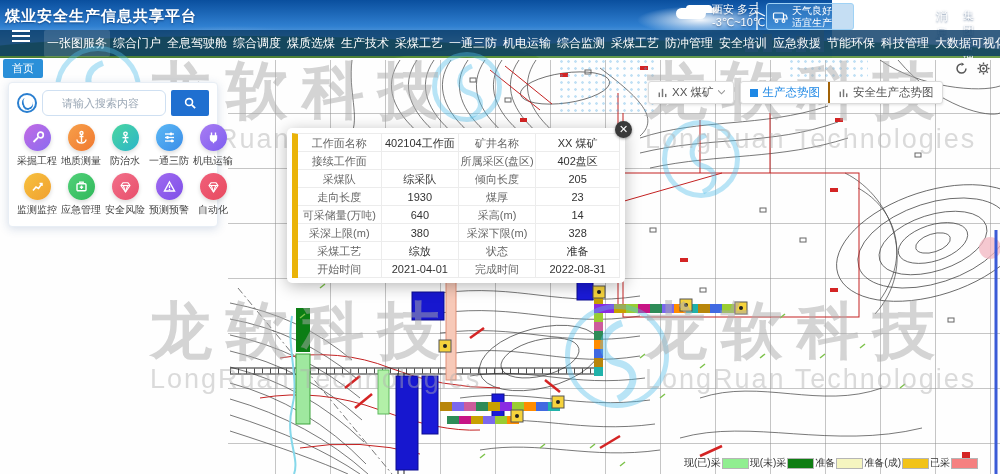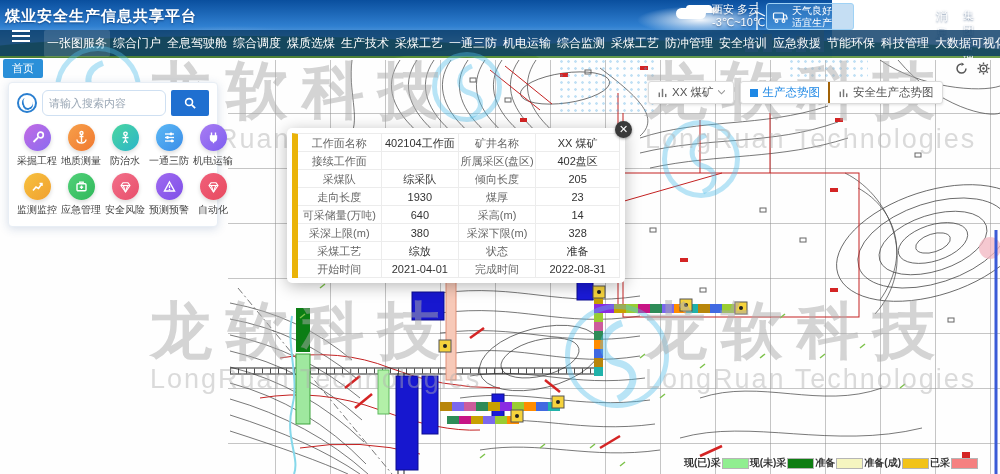--- a/index.html
+++ b/index.html
@@ -59,42 +59,42 @@
   .tb-btn:last-child { border-right:none; }
   .tb-btn.primary { color:#1e88e5; }
   .chev { width:7px; height:5px; }
 
   
   .panel { position:absolute; left:8px; top:24px; width:210px; z-index:12; background:#fff; border:1px solid #e8eef5;
     border-radius:4px; box-shadow:0 2px 10px rgba(40,80,140,.18); padding:7px 8px 9px; }
   .search-row { display:flex; align-items:center; gap:5px; }
   .logo-swirl { width:20px; height:20px; border-radius:50%; border:2px solid #2a7fd0; position:relative; flex:0 0 auto;}
   .logo-swirl::after { content:""; position:absolute; left:3px; top:2px; width:9px; height:11px; border-left:2px solid #2a7fd0; border-bottom:2px solid #2a7fd0; border-radius:60% 0 60% 60%; transform:rotate(-20deg);}
-  .search-input { flex:1; height:26px; border:1px solid #cfe0f2; border-radius:6px; font-size:11px; padding:0 6px; color:#333; min-width:0;}
+  .search-input { flex:1; height:26px; border:1px solid #cfe0f2; border-radius:6px; font-size:11px; padding:0 19px; color:#333; min-width:0;}
   .search-input::placeholder { color:#9aa7b5; }
   .search-btn { width:38px; height:26px; background:#1f6fd0; border:none; border-radius:2px; cursor:pointer; display:flex; align-items:center; justify-content:center;}
   .app-grid { display:grid; grid-template-columns:repeat(5,1fr); column-gap:4px; row-gap:5px; margin-top:8px; }
   .app { display:flex; flex-direction:column; align-items:center; cursor:pointer; }
   .app-ico { width:27px; height:27px; border-radius:50%; display:flex; align-items:center; justify-content:center; box-shadow:0 2px 4px rgba(0,0,0,.15);}
   .app-label { font-size:10px; color:#444; margin-top:3px; white-space:nowrap; }
 
   
   .dialog { position:absolute; left:287px; top:70px; width:338px; z-index:20; background:#fff; border-radius:5px;
     box-shadow:0 3px 16px rgba(0,0,0,.28); padding:5px; }
   .dlg-close { position:absolute; right:-7px; top:-7px; width:17px; height:17px; background:#3a3a3a; color:#fff;
     border-radius:50%; font-size:11px; line-height:16px; text-align:center; cursor:pointer; z-index:21; box-shadow:0 1px 3px rgba(0,0,0,.4);}
   .dlg-table { display:grid; grid-template-columns:26% 24% 24% 26%; border-top:1px solid #ececec; border-left:6px solid #eab308;}
   .dlg-table div { border-right:1px solid #ececec; border-bottom:1px solid #ececec; height:18px; line-height:18px;
     font-size:11px; text-align:center; overflow:hidden; white-space:nowrap;}
   .dlg-table .lab { color:#666; }
   .dlg-table .val { color:#333; }
 
   
   .legend { position:absolute; right:22px; top:398px; z-index:6; display:flex; align-items:center; gap:1px; }
-  .leg-item { display:flex; align-items:center;font-weight:bold; }
+  .leg-item { display:flex; align-items:center; }
   .leg-label { font-size:10px; color:#333; margin-right:1px; white-space:nowrap;}
   .leg-swatch { width:27px; height:11px; border:1px solid #b5b5b5; }
 </style>
 </head>
 <body>
 
 <div id="stage">
 
   <div class="banner">
     <div class="hill1"></div>

